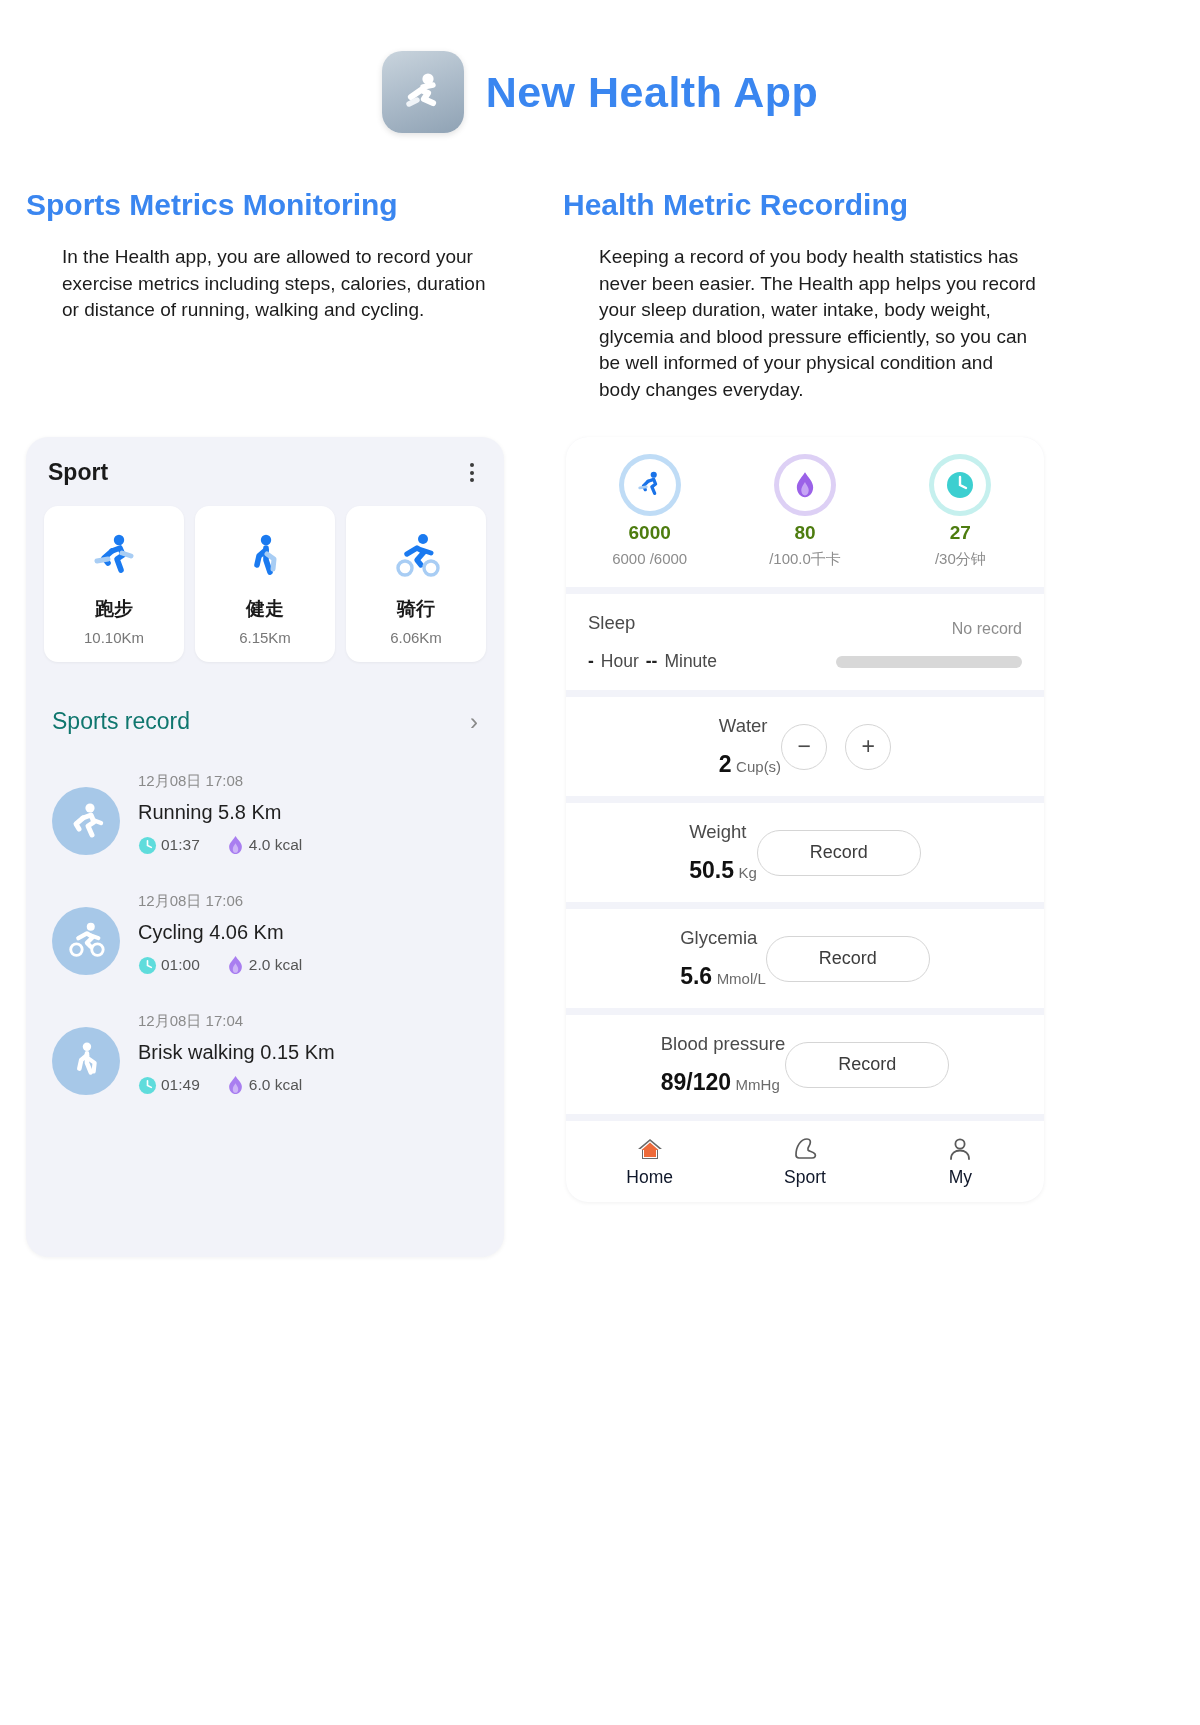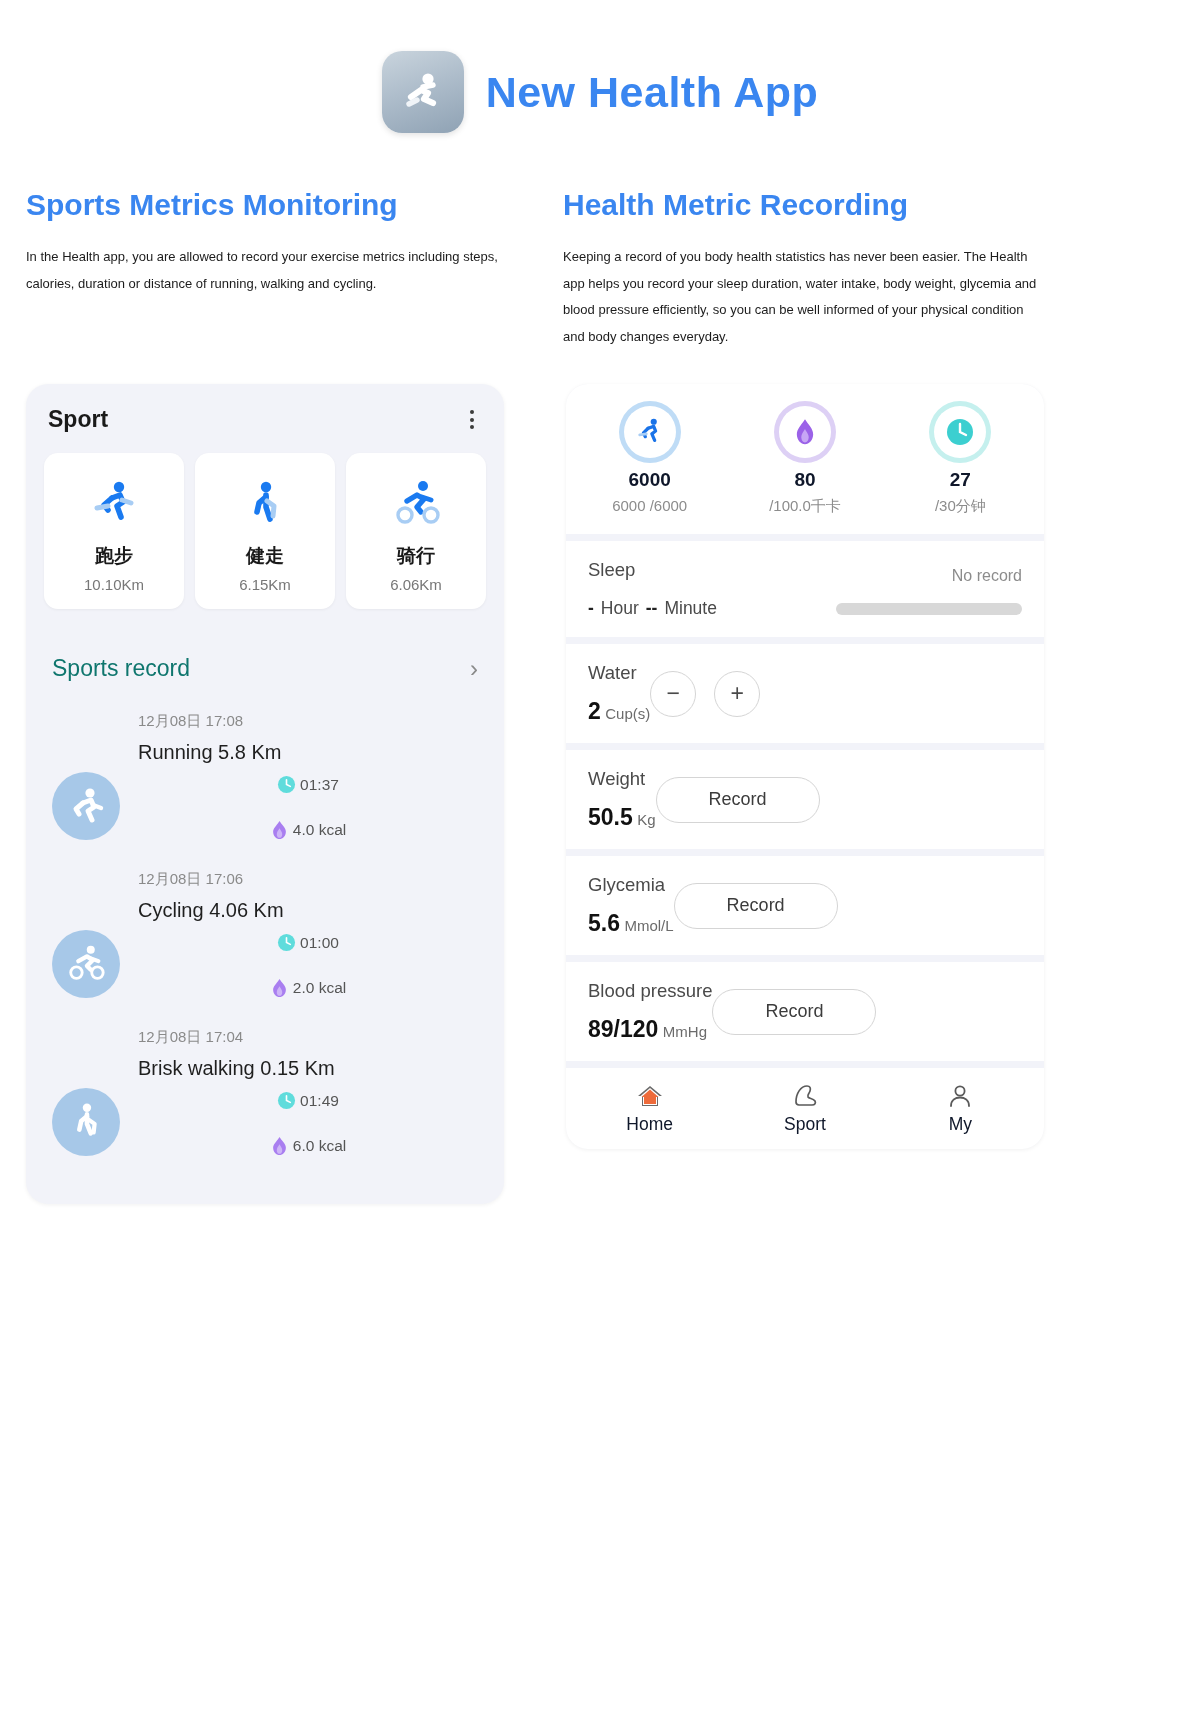--- a/index.html
+++ b/index.html
@@ -29,21 +29,21 @@
   }
 
   
   .cols { display: flex; padding: 48px 26px 0 26px; gap: 62px; }
   .col { width: 475px; }
   .col-title {
     font-size: 30px; font-weight: bold; color: #3a86f0;
     margin-bottom: 22px; white-space: nowrap;
   }
   .col-body {
-    font-size: 13px; line-height: 26.5px; color: #1c1c1c;
+    font-size: 19px; line-height: 26.5px; color: #1c1c1c; margin-left: 36px;
   }
 
   
   .phone-row { display: flex; padding: 0 26px; gap: 62px; margin-top: 34px; }
 
   .sport-card {
     width: 478px; background: #f2f3f9;
     border-radius: 22px; padding: 20px 18px 26px 18px;
     box-shadow: 0 1px 4px rgba(0,0,0,.06);
     position: relative; min-height: 820px;
@@ -72,47 +72,47 @@
 
   .rec { display: flex; gap: 18px; padding: 26px 8px 0 8px; align-items: flex-end; }
   .rec-av {
     width: 68px; height: 68px; border-radius: 50%;
     background: #a7c8e8; flex: none; margin-top: 26px;
     display: flex; align-items: center; justify-content: center;
   }
   .rec-main { flex: 1; padding-top: 4px; }
   .rec-date { font-size: 15px; color: #8a8a8a; }
   .rec-title { font-size: 20px; color: #1f1f1f; margin-top: 8px; line-height: 26px; }
-  .rec-stats { display: flex; gap: 26px; margin-top: 10px; align-items: center; flex-direction: column; }
+  .rec-stats { display: flex; gap: 26px; margin-top: 10px; align-items: center; }
   .stat { display: flex; align-items: center; gap: 4px; font-size: 15.5px; color: #555; }
 
   
   .health-card {
     width: 478px; background: #f2f3f9; border-radius: 22px;
     overflow: hidden; box-shadow: 0 1px 4px rgba(0,0,0,.06);
     align-self: flex-start;
   }
   .hm-top { background: #fff; display: flex; padding: 22px 6px 18px 6px; }
   .hm { flex: 1; text-align: center; }
   .hm .ring {
     width: 52px; height: 52px; border-radius: 50%;
     margin: 0 auto; display: flex; align-items: center; justify-content: center;
     background: #fff;
   }
-  .hm .val { font-size: 19px; font-weight: bold; color: #0f172a; margin-top: 11px; }
+  .hm .val { font-size: 19px; font-weight: bold; color: #4d7c0f; margin-top: 11px; }
   .hm .sub { font-size: 15px; color: #8c8c8c; margin-top: 6px; }
 
   .row {
     background: #fff; margin-top: 7px; padding: 18px 22px 18px 22px;
     position: relative; min-height: 90px;
   }
   .row .label { font-size: 18.5px; color: #4a4a4a; }
   .row .big { font-size: 23px; font-weight: bold; color: #111; }
   .row .unit { font-size: 15px; color: #6b6b6b; font-weight: normal; }
-  .row-flex { display: flex; align-items: center; justify-content: flex-start; }
+  .row-flex { display: flex; align-items: center; justify-content: center; }
 
   .sleep-line { display: flex; align-items: center; gap: 7px; font-size: 17.5px; color: #4a4a4a; margin-top: 17px; }
   .dash { font-weight: bold; color: #222; }
   .sleep-right { position: absolute; right: 22px; top: 26px; text-align: right; }
   .norec { font-size: 16px; color: #8c8c8c; }
   .sleep-bar { width: 186px; height: 12px; border-radius: 6px; background: #d8d8d8; margin-top: 18px; }
 
   .circ-btn {
     width: 46px; height: 46px; border-radius: 50%;
     border: 1px solid #d5d5d5; background: #fff;

